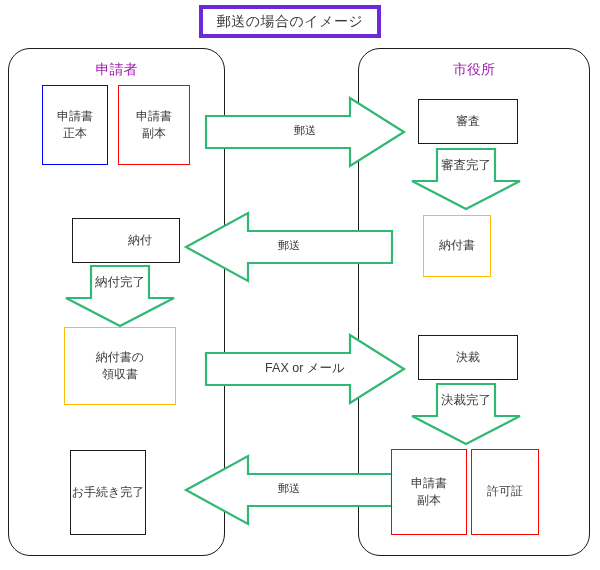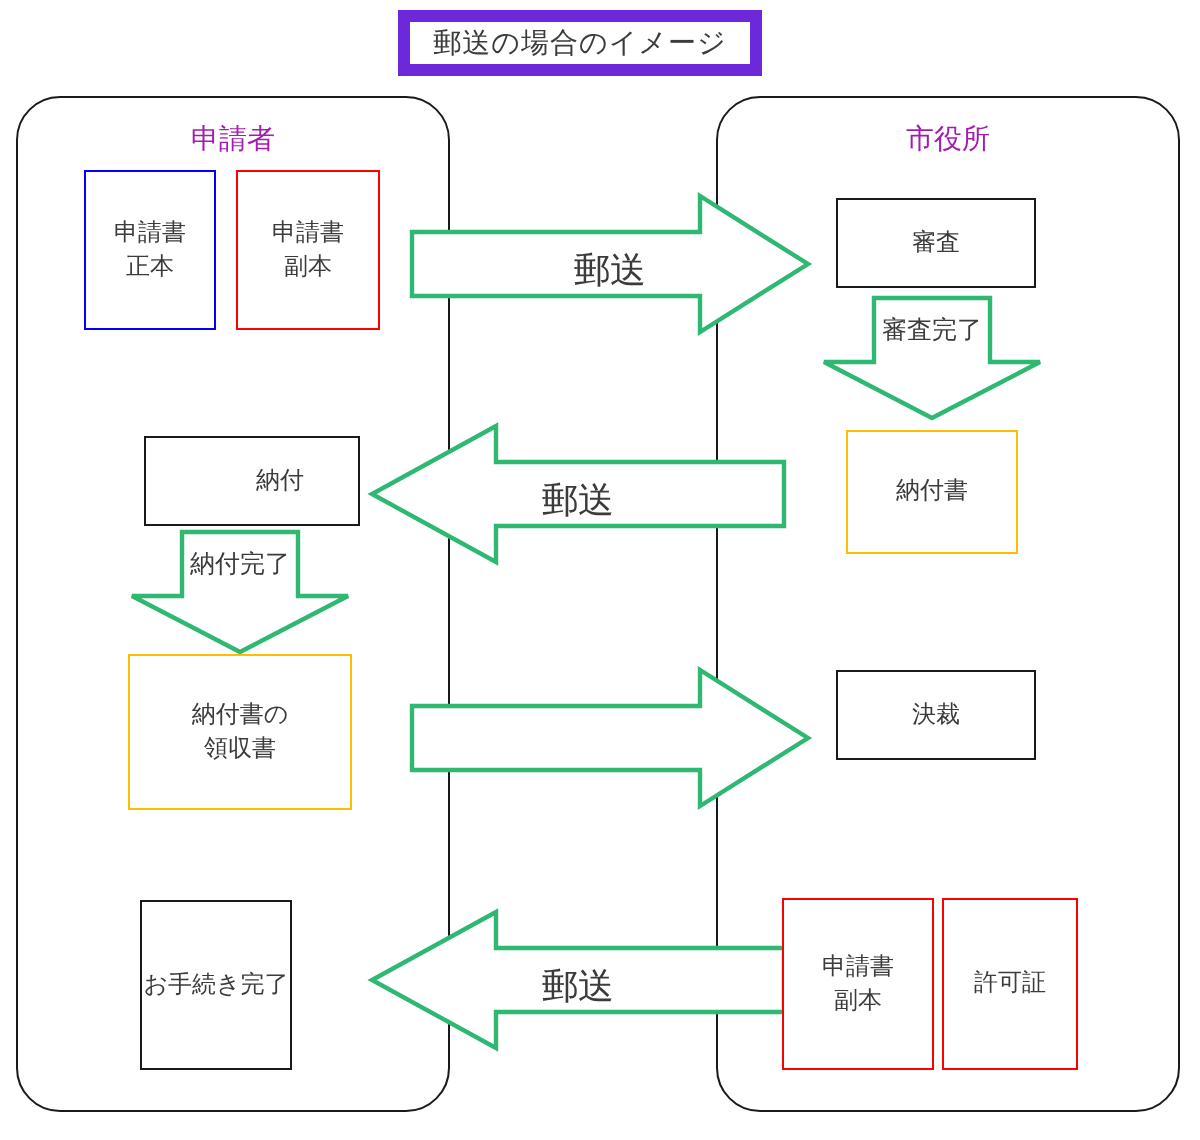--- a/index.html
+++ b/index.html
@@ -17,21 +17,21 @@
     overflow: hidden;
   }
 
   
   .title-box {
     position: absolute;
     left: 199px;
     top: 5px;
     width: 182px;
     height: 33px;
-    border: 6px solid #6d28d9;
+    border: 4px solid #6d28d9;
     background: #ffffff;
     display: flex;
     align-items: center;
     justify-content: center;
     font-size: 14px;
     letter-spacing: 0.5px;
     color: #3b3b3b;
     box-sizing: border-box;
   }
 
@@ -79,37 +79,37 @@
 
   
   .box-shinseisho-seihon { left: 42px;  top: 85px;  width: 66px;  height: 80px; }
   .box-shinseisho-fukuhon{ left: 118px; top: 85px;  width: 72px;  height: 80px; }
   .box-nofu              { left: 72px;  top: 218px; width: 108px; height: 45px; padding-left: 28px; }
   .box-ryoshusho         { left: 64px;  top: 327px; width: 112px; height: 78px; }
   .box-otetsuzuki        { left: 70px;  top: 450px; width: 76px; height: 85px; }
 
   
   .box-shinsa   { left: 418px; top: 99px;  width: 100px; height: 45px; }
-  .box-nofusho  { left: 423px; top: 215px; width: 86px;  height: 62px; }
+  .box-nofusho  { left: 423px; top: 215px; width: 68px;  height: 62px; }
   .box-kessai   { left: 418px; top: 335px; width: 100px; height: 45px; }
   .box-fukuhon2 { left: 391px; top: 449px; width: 76px;  height: 86px; }
   .box-kyokasho { left: 471px; top: 449px; width: 68px;  height: 86px; }
 
   
   .arrow {
     position: absolute;
     z-index: 2;
   }
   .arrow svg { display: block; overflow: visible; }
   .arrow-label {
     position: absolute;
     left: 0;
     width: 100%;
     text-align: center;
-    font-size: 18px;
+    font-size: 11px;
     color: #3b3b3b;
     pointer-events: none;
     white-space: nowrap;
   }
   .arrow-label.bold-ascii { font-size: 12.5px; }
 
   
   .arr-h { height: 70px; }
   .arr-h .arrow-label { top: 26px; }
 
@@ -198,20 +198,21 @@
     <svg width="208" height="70" viewBox="0 0 208 70" aria-hidden="true">
       <polygon points="207,19 63,19 63,1 1,35 63,69 63,51 207,51" fill="#ffffff" stroke="#2eb872" stroke-width="2.2" stroke-linejoin="miter"></polygon>
     </svg>
     <div class="arrow-label">郵送</div>
   </div>
 
   <div class="arrow arr-h a-fax">
     <svg width="200" height="70" viewBox="0 0 200 70" aria-hidden="true">
       <polygon points="1,19 145,19 145,1 199,35 145,69 145,51 1,51" fill="#ffffff" stroke="#2eb872" stroke-width="2.2" stroke-linejoin="miter"></polygon>
     </svg>
+    <div class="arrow-label bold-ascii">FAX or メール</div>
   </div>
 
   <div class="arrow arr-h a-yuso3">
     <svg width="208" height="70" viewBox="0 0 208 70" aria-hidden="true">
       <polygon points="207,19 63,19 63,1 1,35 63,69 63,51 207,51" fill="#ffffff" stroke="#2eb872" stroke-width="2.2" stroke-linejoin="miter"></polygon>
     </svg>
     <div class="arrow-label">郵送</div>
   </div>
 
   <div class="arrow arr-v a-shinsa-kanryo">
@@ -221,14 +222,20 @@
     <div class="arrow-label">審査完了</div>
   </div>
 
   <div class="arrow arr-v a-nofu-kanryo">
     <svg width="110" height="62" viewBox="0 0 110 62" aria-hidden="true">
       <polygon points="26,1 84,1 84,33 109,33 55,61 1,33 26,33" fill="#ffffff" stroke="#2eb872" stroke-width="2.2" stroke-linejoin="miter"></polygon>
     </svg>
     <div class="arrow-label">納付完了</div>
   </div>
 
+  <div class="arrow arr-v a-kessai-kanryo">
+    <svg width="110" height="62" viewBox="0 0 110 62" aria-hidden="true">
+      <polygon points="26,1 84,1 84,33 109,33 55,61 1,33 26,33" fill="#ffffff" stroke="#2eb872" stroke-width="2.2" stroke-linejoin="miter"></polygon>
+    </svg>
+    <div class="arrow-label">決裁完了</div>
+  </div>
 
 </div>
 
 </body></html>

